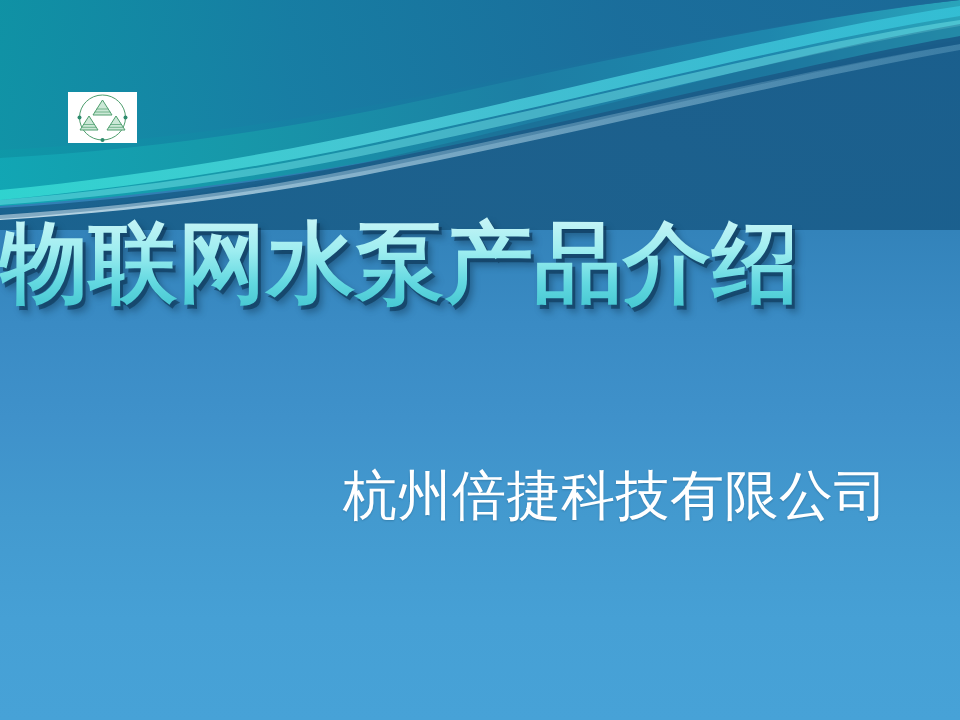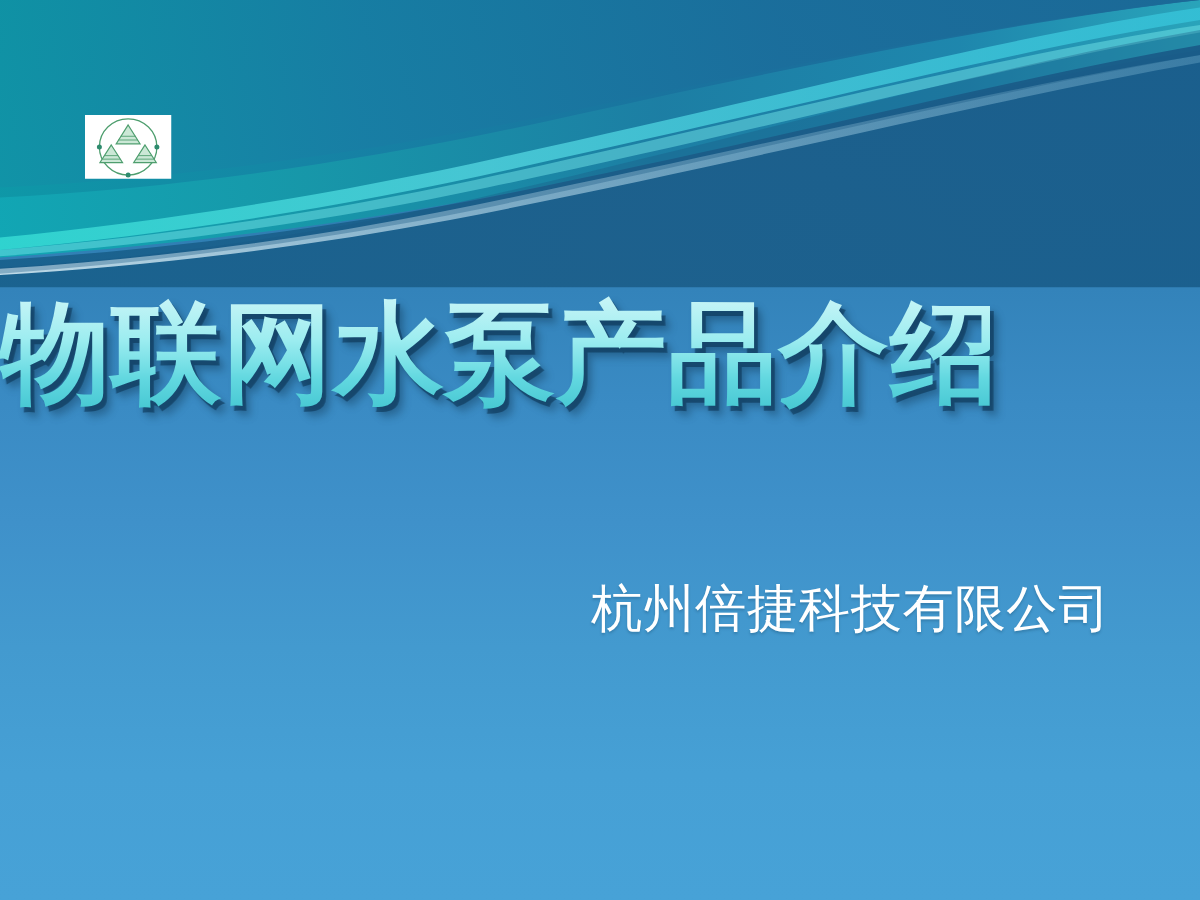--- a/index.html
+++ b/index.html
@@ -44,21 +44,21 @@
     height: 51px;
     background: #ffffff;
     box-sizing: border-box;
   }
   #logo-box svg { display: block; }
 
   
   #title {
     position: absolute;
     left: 0;
-    top: 236px;
+    top: 216px;
     width: 792px;
     text-align: right;
     font-family: "DejaVu Sans", "Liberation Sans", sans-serif;
     font-size: 88px;
     font-weight: bold;
     line-height: 1.06;
     letter-spacing: 1px;
     color: #8FE8EC;
     background: linear-gradient(to bottom, #C9F5F7 0%, #9DEDF0 38%, #62D8E0 72%, #45C7D2 100%);
     -webkit-background-clip: text;
@@ -72,21 +72,21 @@
   
   #subtitle {
     position: absolute;
     left: 0;
     top: 460px;
     width: 960px;
     padding-right: 72px;
     box-sizing: border-box;
     text-align: right;
     font-family: "DejaVu Serif", "Liberation Serif", serif;
-    font-size: 41px;
+    font-size: 54px;
     font-weight: normal;
     color: #FFFFFF;
     letter-spacing: 0.5px;
     white-space: nowrap;
     text-shadow: 0 1px 2px rgba(10,50,80,0.25);
   }
 </style>
 </head>
 <body>
 

